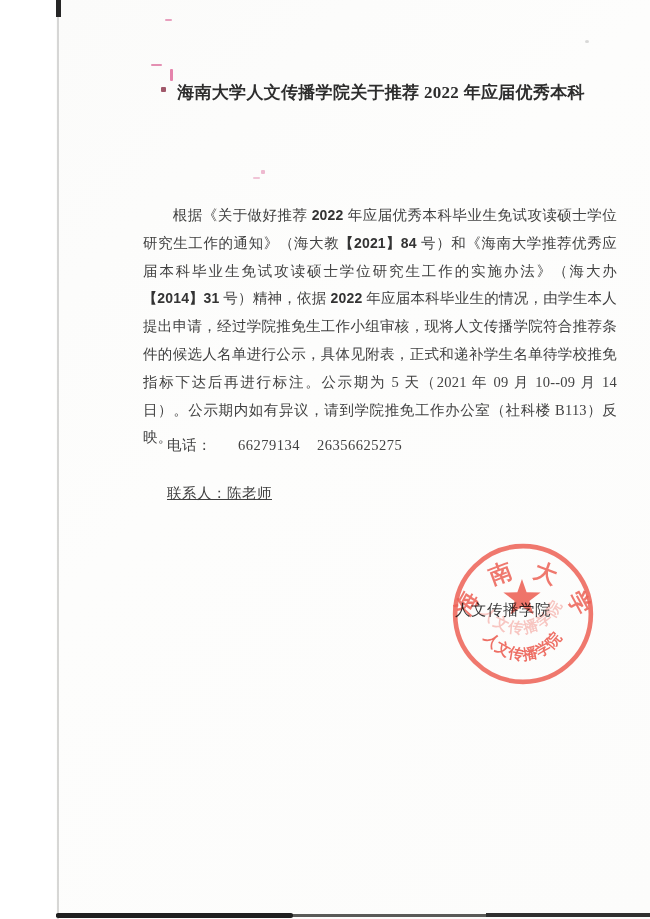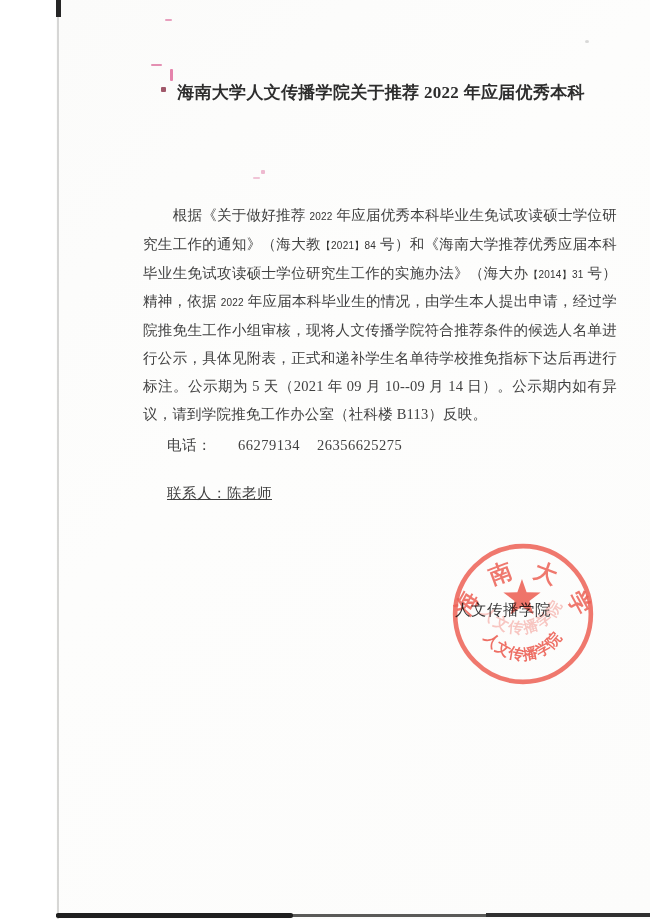--- a/index.html
+++ b/index.html
@@ -58,21 +58,21 @@
   }
   .title-line { line-height: 49px; }
 
   .body-text {
     position: absolute; top: 202px; left: 87px; width: 474px;
     font-size: 14.5px; line-height: 27.8px; text-align: justify;
     text-indent: 2.05em; color: #414141; letter-spacing: 0.2px;
   }
   .num {
     font-family: "Liberation Sans", "DejaVu Sans", sans-serif;
-    font-weight: normal; font-size: 10px; color: #333;
+    font-weight: bold; font-size: 14px; color: #333;
   }
 
   .phone-line, .contact-line {
     position: absolute; left: 111px;
     font-size: 14.5px; color: #414141; letter-spacing: 0.5px;
   }
   .phone-line { top: 436px; }
   .contact-line { top: 484px; text-decoration: underline; }
   .phone-number-1 { margin-left: 26px; font-family: "Liberation Serif", serif; }
   .phone-number-2 { margin-left: 17px; }

